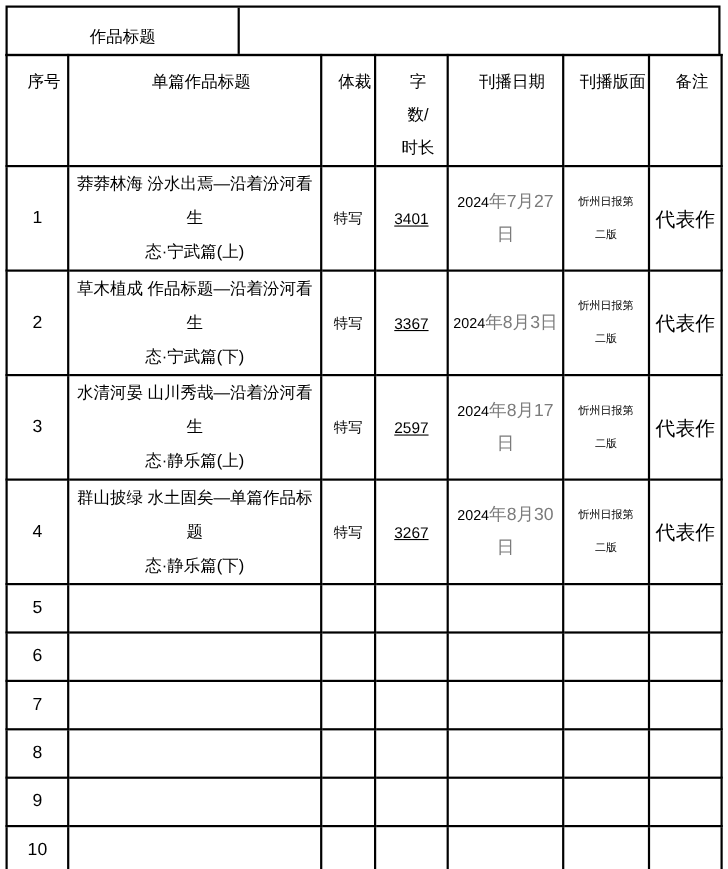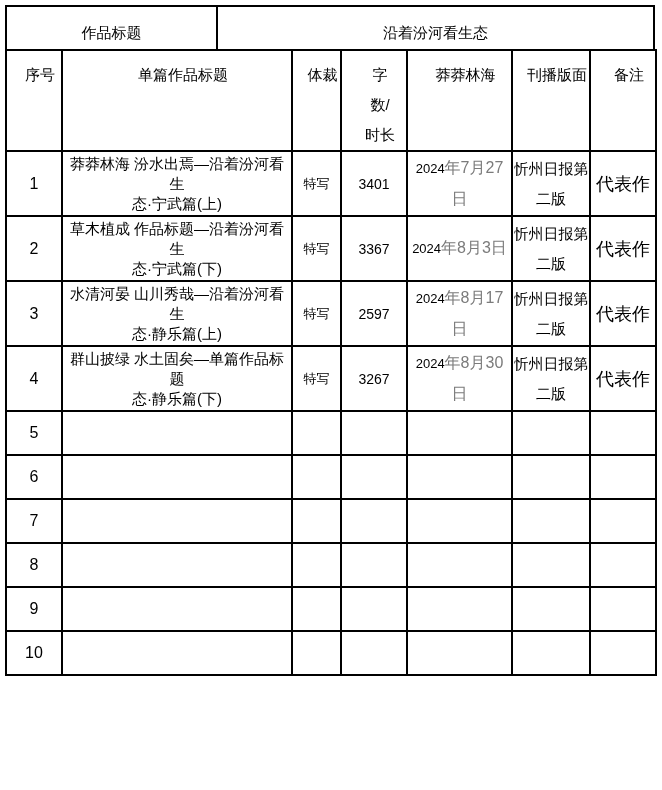--- a/index.html
+++ b/index.html
@@ -33,38 +33,37 @@
   tr.hdr  { height:95px; }
   tr.hdr th {
     vertical-align:top; padding-top:9px; font-weight:normal;
     font-size:15px; line-height:30px; white-space:pre-line;padding-left:12px;
   }
   tr.data  { height:65px; }
   tr.empty { height:44px; }
   td { vertical-align:middle; }
 
   .c-idx   { font-size:16px; }
-  .c-title { white-space:pre-line; font-size:15px; line-height:20px; }
+  .c-title { white-space:pre-line; font-size:15px; line-height:31px; }
   .c-genre { font-size:13px; }
-  .c-count { font-size:14px; }
-  .c-page  { white-space:pre-line; font-size:15px; line-height:30px;border-radius:20px; }
+  .c-count { font-size:14px;text-decoration:underline; }
+  .c-page  { white-space:pre-line; font-size:10px; line-height:30px;border-radius:20px; }
   .c-note  { font-size:18px; }
 
   .date-line { line-height:30px; }
   .date-year { font-size:13px; color:#000;margin-top:12px; }
   .date-big  { font-size:16px; color:var(--gray,#7b7b7b); }
 </style>
 </head>
 <body>
 
 <div class="doc">
 
   <div class="top-row">
     <div class="top-cell top-label">作品标题</div>
-    <div class="top-cell top-value">沿着汾河看生态</div>
   </div>
 
   <table class="grid">
     <colgroup>
       <col style="width:56px">
         <col style="width:230px">
         <col style="width:49px">
       <col style="width:66px">
         <col style="width:105px">
         <col style="width:78px">
@@ -72,21 +71,21 @@
     </colgroup>
 
     <tbody>
         <tr class="hdr">
       <th>序号</th>
       <th>单篇作品标题</th>
       <th>体裁</th>
       <th>字
 数/
 时长</th>
-      <th>莽莽林海</th>
+      <th>刊播日期</th>
       <th>刊播版面</th>
       <th>备注</th>
     </tr>
 
     <tr class="data">
       <td class="c-idx">1</td>
       <td class="c-title">莽莽林海 汾水出焉—沿着汾河看生
 态·宁武篇(上)</td>
       <td class="c-genre">特写</td>
       <td class="c-count">3401</td>

